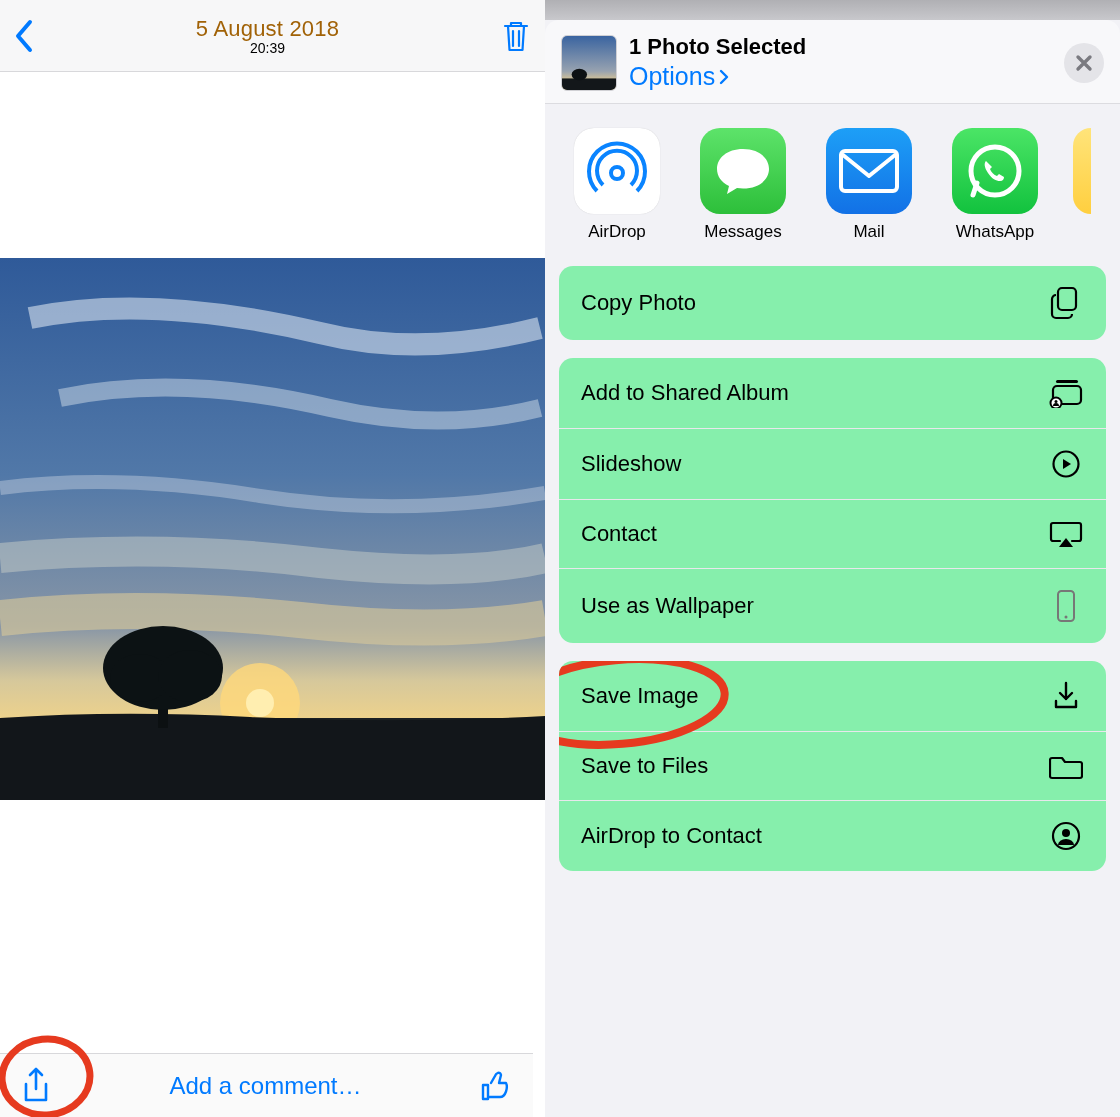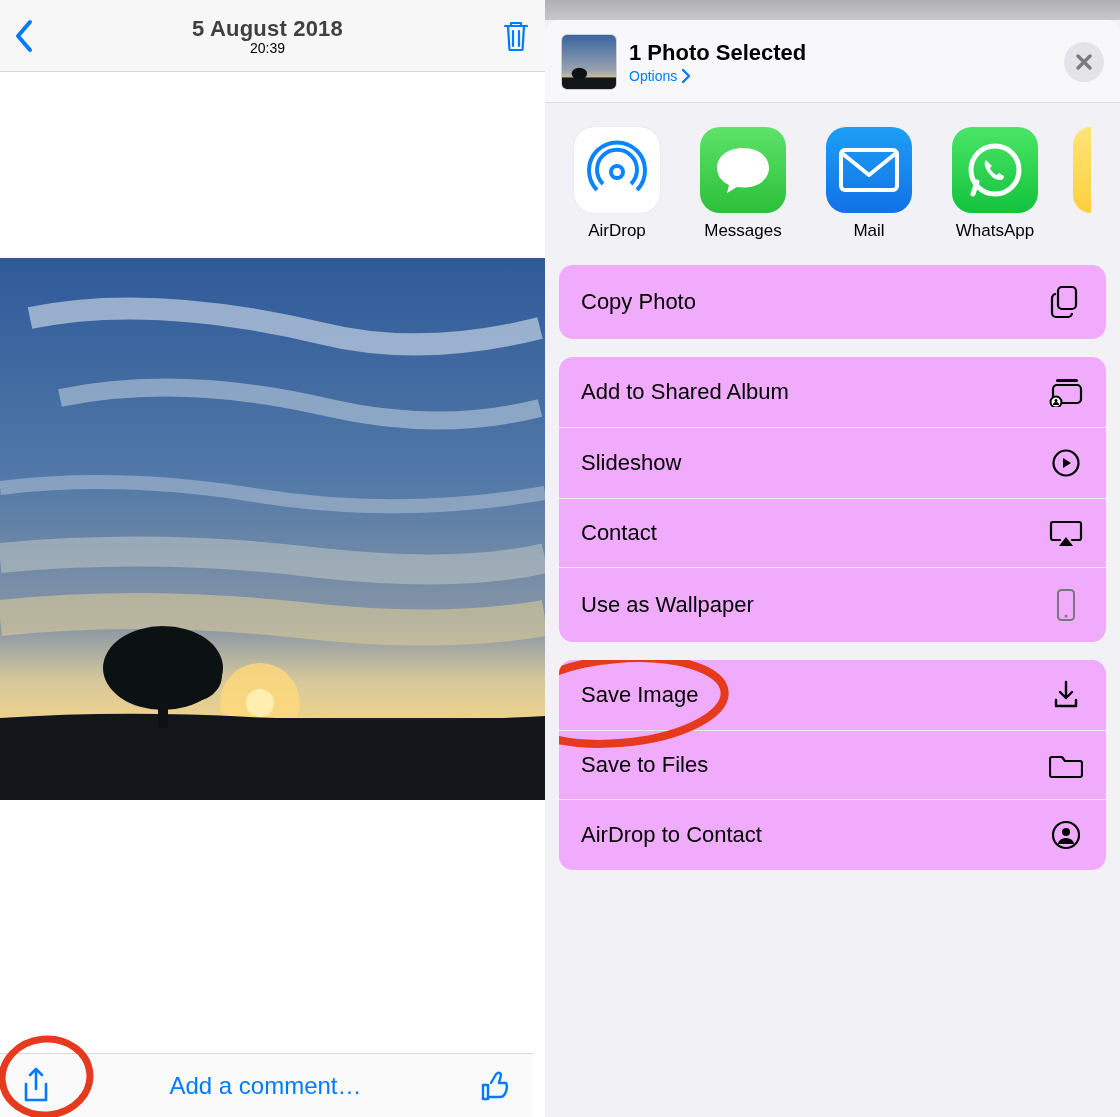--- a/index.html
+++ b/index.html
@@ -19,21 +19,21 @@
       height: 72px;
       background: #f7f7f8;
       border-bottom: 1px solid #d8d8db;
       display: flex;
       align-items: center;
       justify-content: space-between;
       padding: 0 14px;
     }
     .left-header .back { width: 30px; display: flex; align-items: center; }
     .left-header .title-block { text-align: center; flex: 1; }
-    .left-header .date { font-size: 22px; font-weight: 700; color: #404040; letter-spacing: 0.2px; }
+    .left-header .date { font-size: 22px; font-weight: 400; color: #a16207; letter-spacing: 0.2px; }
     .left-header .time { font-size: 14px; color: #000; margin-top: -2px; }
     .left-header .trash { width: 40px; display: flex; justify-content: flex-end; }
 
     .photo-area {
       position: absolute;
       top: 72px; left: 0; right: 0;
       bottom: 64px;
       background: #fff;
     }
     .photo {
@@ -93,21 +93,21 @@
     .sheet-thumb {
       width: 56px; height: 56px;
       border-radius: 6px;
       border: 1px solid #d0d0d4;
       overflow: hidden;
       flex-shrink: 0;
     }
     .sheet-thumb svg { width: 100%; height: 100%; display: block; }
     .sheet-title-block { margin-left: 12px; flex: 1; }
     .sheet-title { font-size: 22px; font-weight: 700; color: #000; }
-    .sheet-options { font-size: 14px; color: #007aff; display: inline-flex; align-items: center; gap: 4px; margin-top: 2px; }
+    .sheet-options { font-size: 25px; color: #007aff; display: inline-flex; align-items: center; gap: 4px; margin-top: 2px; }
     .sheet-close {
       width: 40px; height: 40px;
       border-radius: 50%;
       background: #e4e4e8;
       display: flex;
       align-items: center;
       justify-content: center;
     }
 
     .app-row {
@@ -134,21 +134,21 @@
     .app-label { font-size: 17px; color: #000; text-align: right; white-space: nowrap; }
 
     .airdrop-bg { background: #fff; box-shadow: 0 0 1px rgba(0,0,0,0.2); }
     .messages-bg { background: linear-gradient(#5de36a, #2dbf3a); }
     .mail-bg { background: linear-gradient(#1d9ff7, #1271e6); }
     .whatsapp-bg { background: linear-gradient(#4be566, #12c23e); }
     .notes-bg { background: linear-gradient(#ffe47a, #ffcf3f); }
 
     .action-group {
       margin: 0 14px 18px 14px;
-      background: #f0abfc;
+      background: #86efac;
       border-radius: 14px;
       overflow: hidden;
     }
     .action-row {
       display: flex;
       align-items: center;
       justify-content: space-between;
       padding: 20px 22px;
       border-bottom: 1px solid #e8e8ec;
       position: relative;

